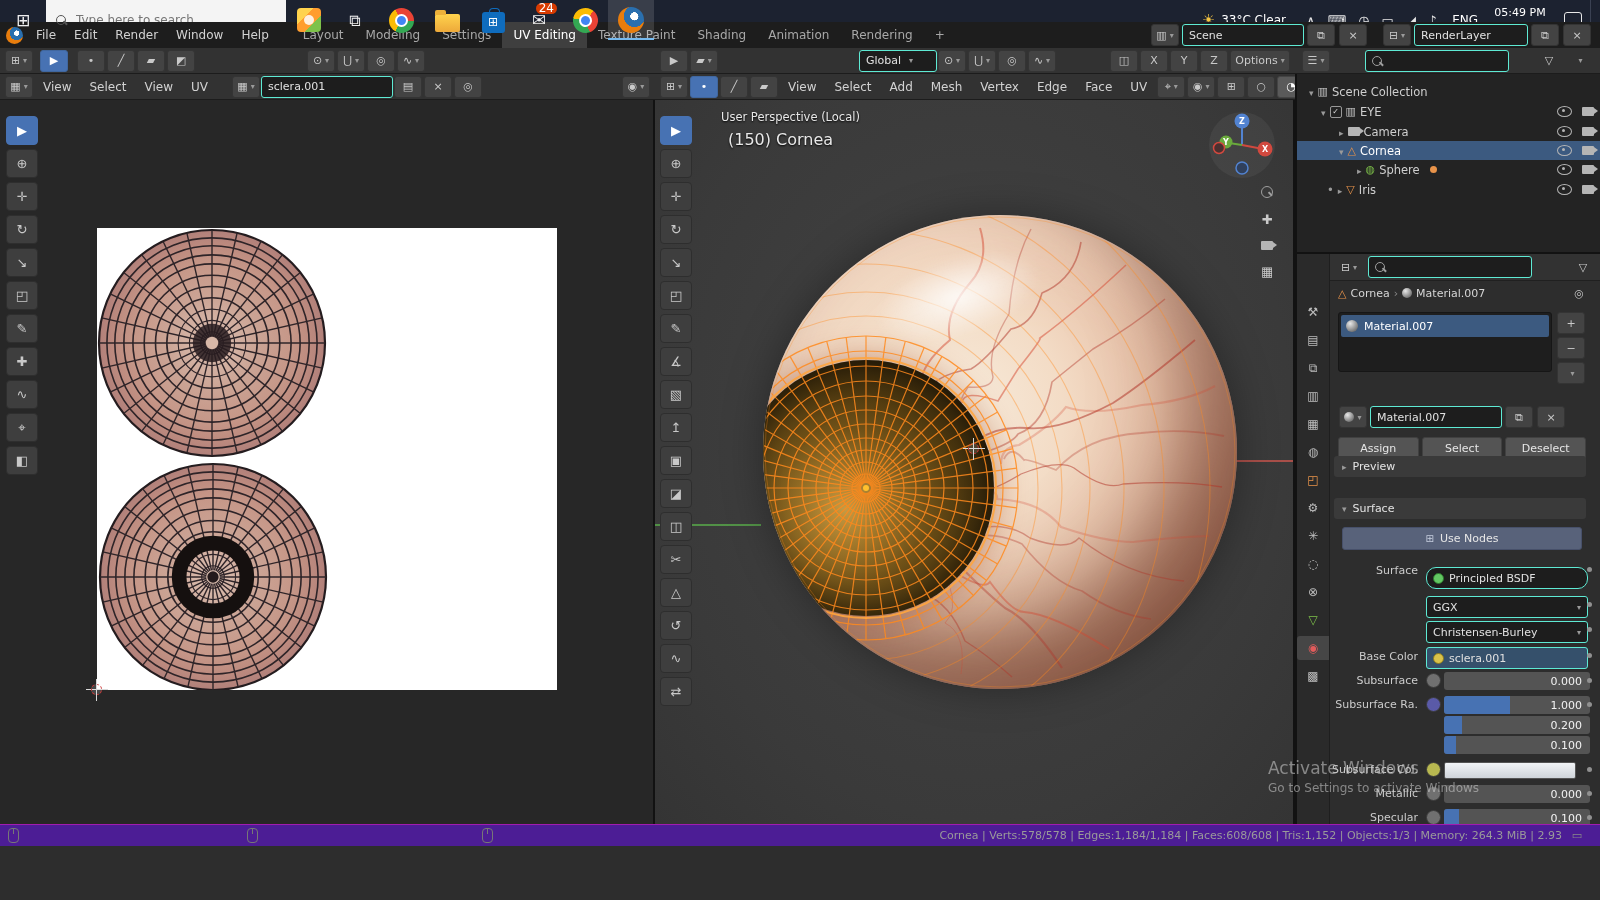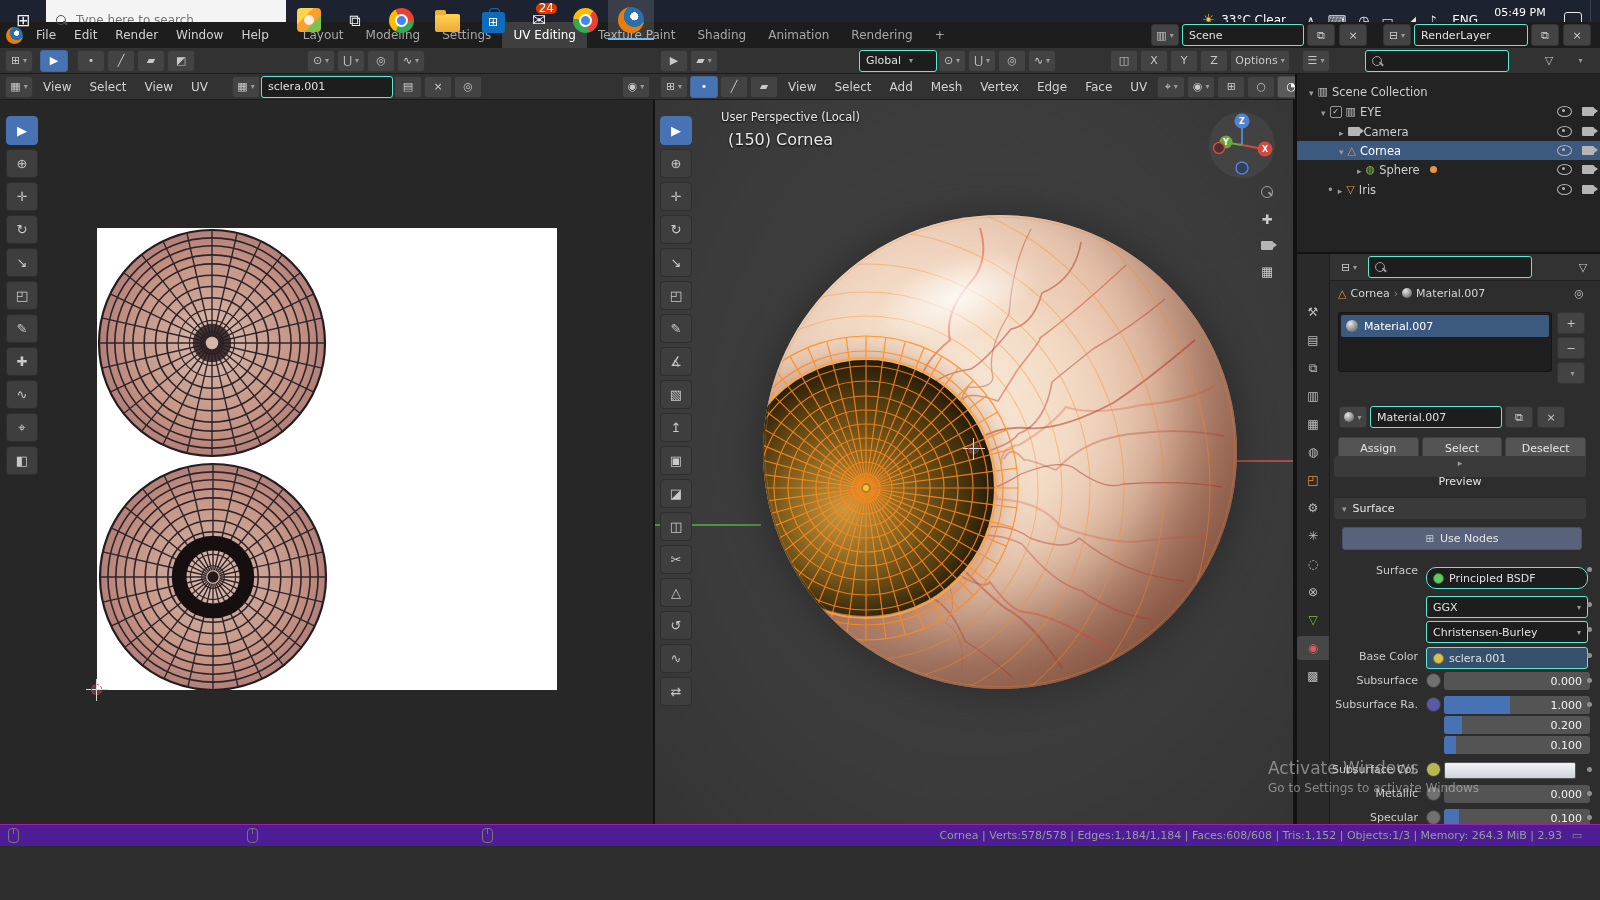--- a/index.html
+++ b/index.html
@@ -624,21 +624,21 @@
         <span class="mini">⧉</span>
         <span class="mini g-x"></span>
       </div>
 
       <div class="row" style="position:absolute;left:8px;top:183px;width:248px;gap:3px;">
         <div class="btn" style="flex:1;">Assign</div>
         <div class="btn" style="flex:1;">Select</div>
         <div class="btn" style="flex:1;">Deselect</div>
       </div>
 
-      <div class="sec-hdr abs" style="left:4px;top:202px;width:252px;box-sizing:border-box;flex-direction:column;">
+      <div class="sec-hdr abs" style="left:4px;top:202px;width:252px;box-sizing:border-box;">
         <span class="g-exp"></span>
           <span>Preview</span>
       </div>
       <div class="sec-hdr abs" style="left:4px;top:244px;width:252px;box-sizing:border-box;">
         <span class="g-expd"></span>
           <span>Surface</span>
       </div>
 
       <div class="btn abs" style="left:12px;top:273px;width:238px;background:#58627a;border-color:#47506a;gap:6px;">
         <span style="font-size:10px;color:#c6cede;">⊞</span>

